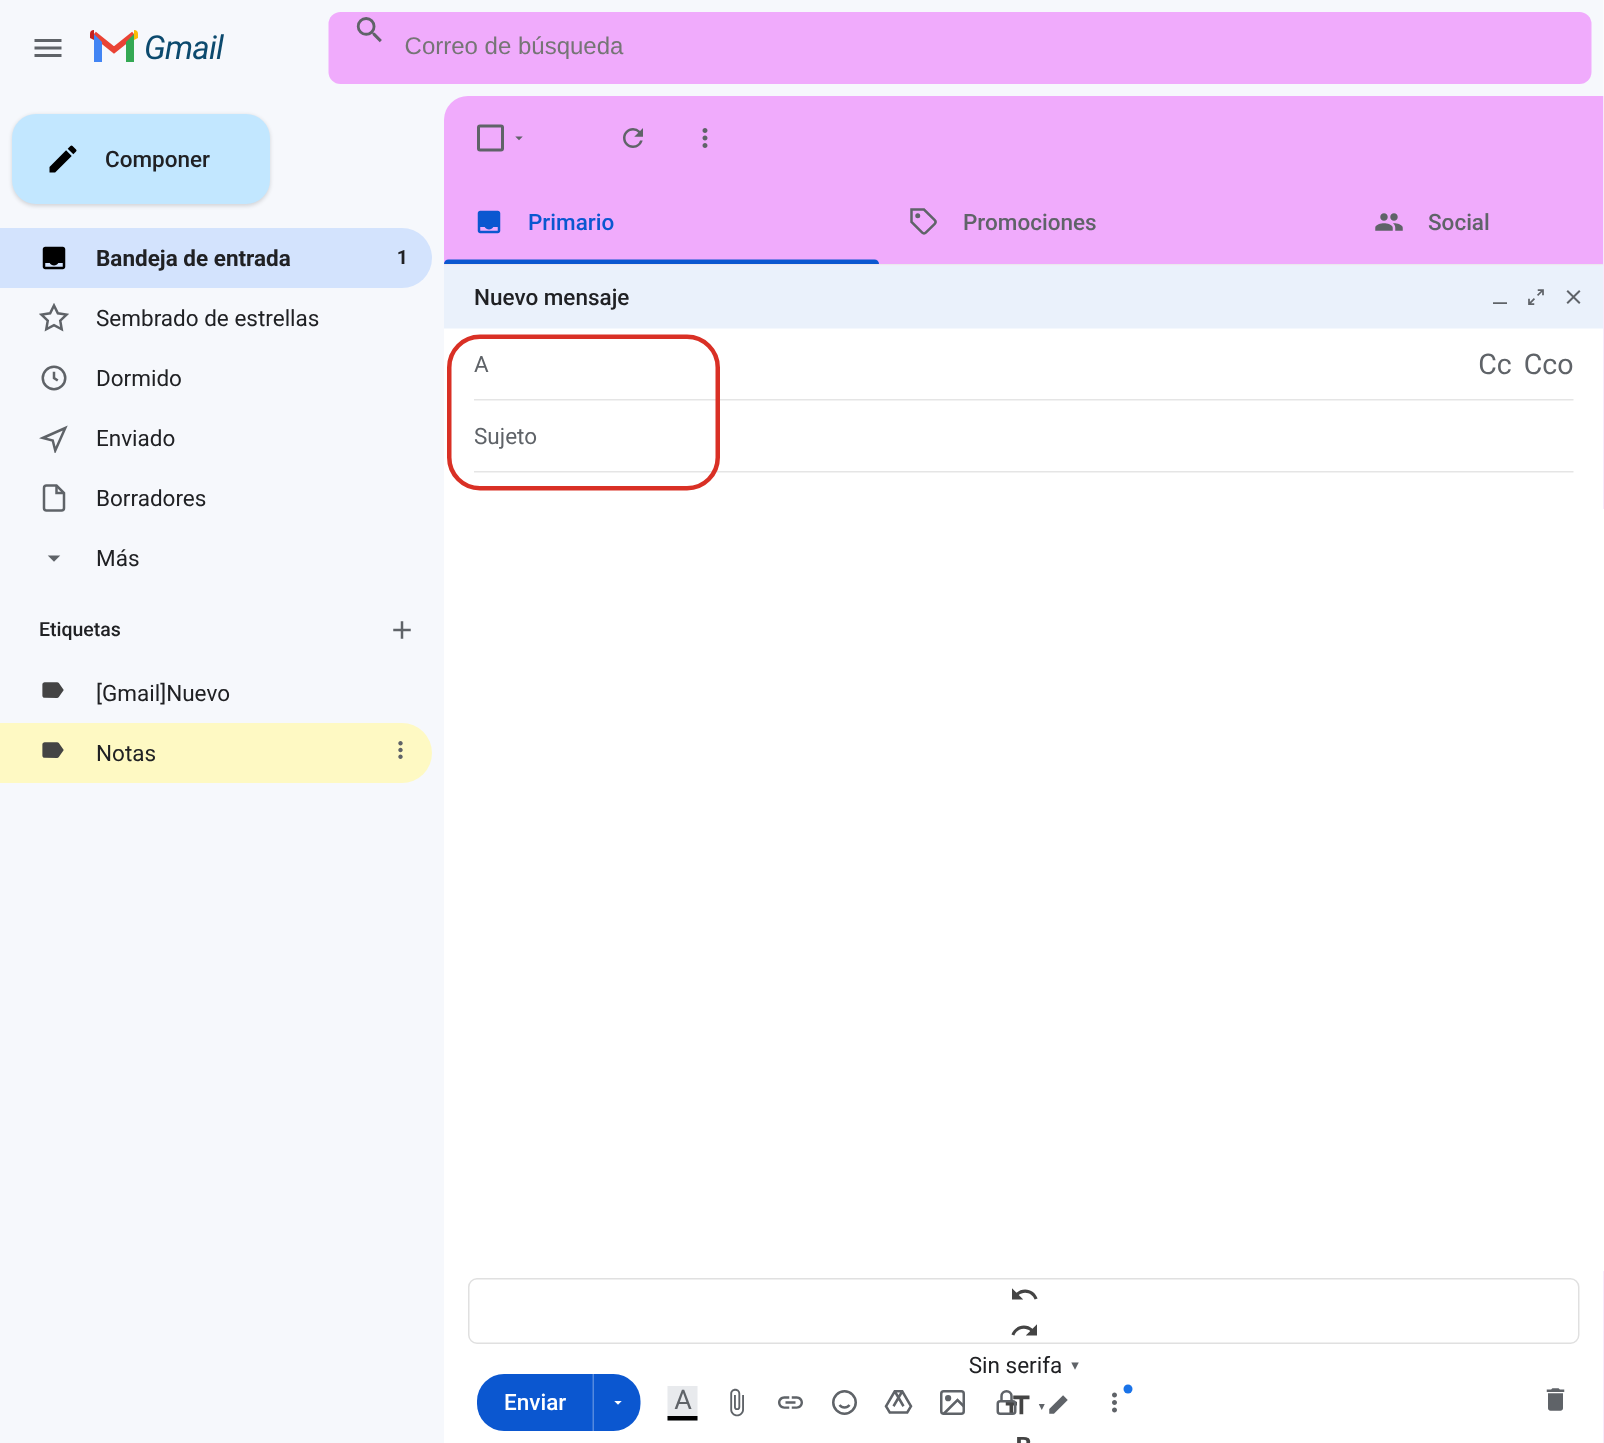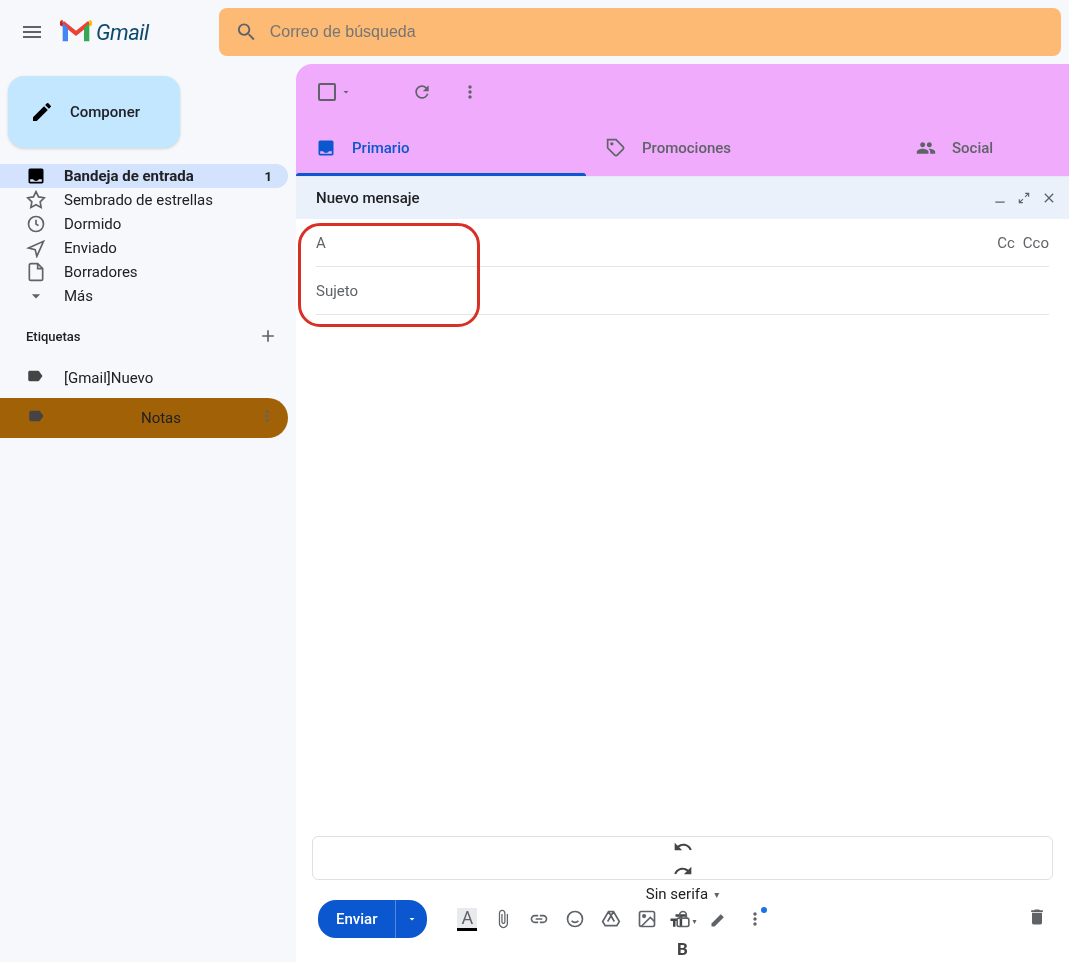--- a/index.html
+++ b/index.html
@@ -2,34 +2,34 @@
 <html><head>
 <meta charset="utf-8">
 <style>
 * { box-sizing: border-box; margin: 0; padding: 0; }
 body { font-family: 'Google Sans', Roboto, Arial, sans-serif; background: #f6f8fc; width: 1069px; height: 962px; overflow: hidden; color: #202124; }
 .header { display: flex; align-items: center; height: 64px; padding: 8px; }
 .menu-btn { width: 48px; height: 48px; display: flex; align-items: center; justify-content: center; border-radius: 50%; cursor: pointer; }
 .menu-btn svg, .icon-btn svg { fill: #5f6368; }
 .logo { display: flex; align-items: center; padding-left: 4px; margin-right: 50px; }
 .logo-text { font-size: 22px; color: #0c4a6e; margin-left: 4px; letter-spacing: -0.5px; font-style: italic; }
-.search-bar { flex: 1; background: #fdba74; border-radius: 8px; height: 48px; display: flex; align-items: center; padding: 0 16px; margin-left: 20px; }
+.search-bar { flex: 1; background: #f0abfc; border-radius: 8px; height: 48px; display: flex; padding: 0 16px; margin-left: 20px; }
 .search-bar input { border: none; background: transparent; font-size: 16px; color: #5f6368; margin-left: 12px; outline: none; width: 100%; }
 .layout { display: flex; height: calc(100% - 64px); }
 .sidebar { width: 296px; padding: 8px 0; flex-shrink: 0; }
-.compose-btn { display: flex; align-items: center; background: #c2e7ff; border-radius: 16px; height: 72px; padding: 0 22px; margin: 4px 0 16px 8px; width: 172px; cursor: pointer; box-shadow: 0 1px 3px rgba(0,0,0,0.15); }
+.compose-btn { display: flex; align-items: center; background: #c2e7ff; border-radius: 16px; height: 60px; padding: 0 22px; margin: 4px 0 16px 8px; width: 172px; cursor: pointer; box-shadow: 0 1px 3px rgba(0,0,0,0.15); }
 .compose-btn span { font-size: 15px; font-weight: 500; margin-left: 16px; }
-.nav-item { display: flex; align-items: center; height: 24px; padding: 0 12px 0 26px; border-radius: 0 20px 20px 0; cursor: pointer; margin-right: 8px; position: relative; }
+.nav-item { display: flex; align-items: center; height: 40px; padding: 0 12px 0 26px; border-radius: 0 20px 20px 0; cursor: pointer; margin-right: 8px; position: relative; }
 .nav-item.active { background: #d3e3fd; font-weight: 700; }
 .nav-item .icon-wrap { width: 20px; height: 20px; display: flex; align-items: center; justify-content: center; margin-right: 18px; }
 .nav-item .label { font-size: 15px; flex: 1; }
 .nav-item .badge { font-size: 13px; font-weight: 700; padding-right: 4px; }
 .labels-header { display: flex; align-items: center; justify-content: space-between; padding: 18px 18px 12px 26px; font-size: 13px; font-weight: 500; }
 .label-item { display: flex; align-items: center; height: 40px; padding: 0 12px 0 26px; border-radius: 0 20px 20px 0; cursor: pointer; margin-right: 8px; }
-.label-item.hover-state { background: #a16207; text-align: center; }
+.label-item.hover-state { background: #fef9c3; }
 .label-item .icon-wrap { width: 20px; margin-right: 18px; }
 .label-item .label { font-size: 15px; flex: 1; }
 .label-item .more-dots { visibility: hidden; }
 .label-item.hover-state .more-dots { visibility: visible; }
 .main { flex: 1; background: #f0abfc; border-radius: 16px 0 0 0; overflow: hidden; display: flex; flex-direction: column; }
 .toolbar { display: flex; align-items: center; height: 56px; padding: 0 16px; gap: 8px; }
 .select-all { display: flex; align-items: center; gap: 4px; padding: 4px 6px; border-radius: 4px; cursor: pointer; }
 .checkbox-empty { width: 18px; height: 18px; border: 2px solid #5f6368; border-radius: 2px; }
 .icon-btn { width: 40px; height: 40px; display: flex; align-items: center; justify-content: center; border-radius: 50%; cursor: pointer; }
 .tabs { display: flex; border-bottom: 1px solid #e8eaed; }
@@ -37,29 +37,29 @@
 .tab.active { color: #0b57d0; }
 .tab.active::after { content: ''; position: absolute; bottom: 0; left: 0; right: 0; height: 3px; background: #0b57d0; border-radius: 3px 3px 0 0; }
 .tab .tab-label { font-size: 15px; font-weight: 500; }
 .compose-panel { flex: 1; display: flex; flex-direction: column; background: #fff; }
 .compose-header { display: flex; align-items: center; justify-content: space-between; background: #eaf1fb; height: 42px; padding: 0 12px 0 20px; }
 .compose-title { font-size: 15px; font-weight: 500; color: #202124; }
 .compose-header-icons { display: flex; gap: 10px; }
 .compose-header-icons .hbtn { cursor: pointer; color: #5f6368; display: flex; align-items: center; }
 .compose-fields { padding: 0 20px; position: relative; }
 .field-row { display: flex; align-items: center; height: 48px; border-bottom: 1px solid #e5e5e5; color: #5f6368; font-size: 15px; }
-.field-row .field-extras { margin-left: auto; display: flex; gap: 8px; color: #5f6368; font-size: 15px; }
+.field-row .field-extras { margin-left: auto; display: flex; gap: 8px; color: #5f6368; font-size: 19px; }
 .highlight-annotation { position: absolute; border: 3px solid #d93025; border-radius: 22px; left: 2px; top: 4px; width: 182px; height: 104px; pointer-events: none; }
 .compose-body { flex: 1; }
 .formatting-bar { margin: 0 16px 8px 16px; border: 1px solid #e0e0e0; border-radius: 6px; height: 44px; display: flex; align-items: center; padding: 0 8px; gap: 4px; flex-direction: column; }
 .fmt-btn { min-width: 36px; height: 36px; display: flex; align-items: center; justify-content: center; cursor: pointer; border-radius: 4px; color: #444; }
 .fmt-btn.dropdown::after { content: '▾'; font-size: 8px; margin-left: 4px; color: #5f6368; }
 .fmt-divider { width: 1px; height: 24px; background: #e0e0e0; margin: 0 4px; }
 .font-select { display: flex; align-items: center; gap: 6px; font-size: 15px; padding: 0 8px; cursor: pointer; }
-.send-bar { display: flex; align-items: center; padding: 12px 22px 24px 22px; gap: 24px; }
+.send-bar { display: flex; align-items: center; padding: 12px 22px 8px 22px; gap: 12px; }
 .send-btn { display: flex; align-items: center; background: #0b57d0; color: #fff; border-radius: 18px; height: 38px; overflow: hidden; cursor: pointer; }
 .send-btn .send-label { padding: 0 18px; font-size: 15px; font-weight: 500; }
 .send-btn .send-dd { border-left: 1px solid rgba(255,255,255,0.3); width: 32px; display: flex; align-items: center; justify-content: center; height: 100%; }
 .send-icons { display: flex; align-items: center; gap: 16px; margin-left: 6px; }
 .send-icons .sicn { cursor: pointer; color: #5f6368; display: flex; align-items: center; position: relative; }
 .trash { margin-left: auto; cursor: pointer; }
 </style>
 </head>
 <body>
 

